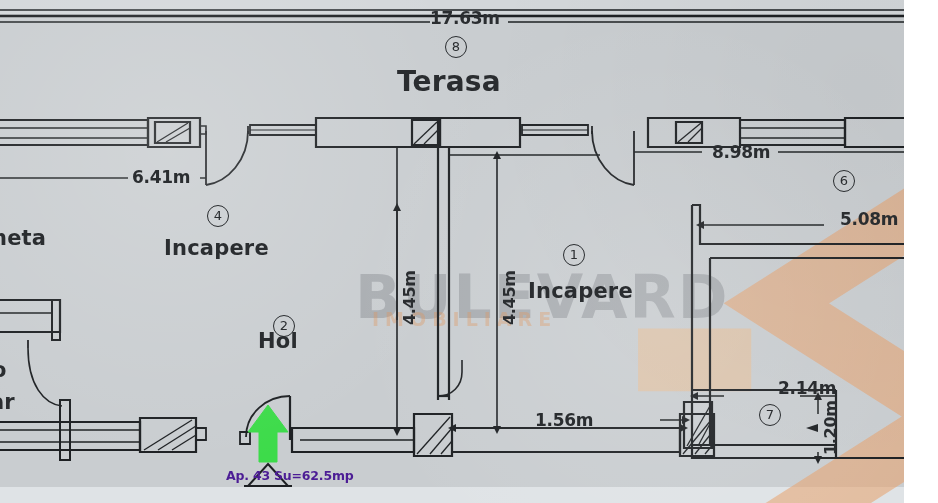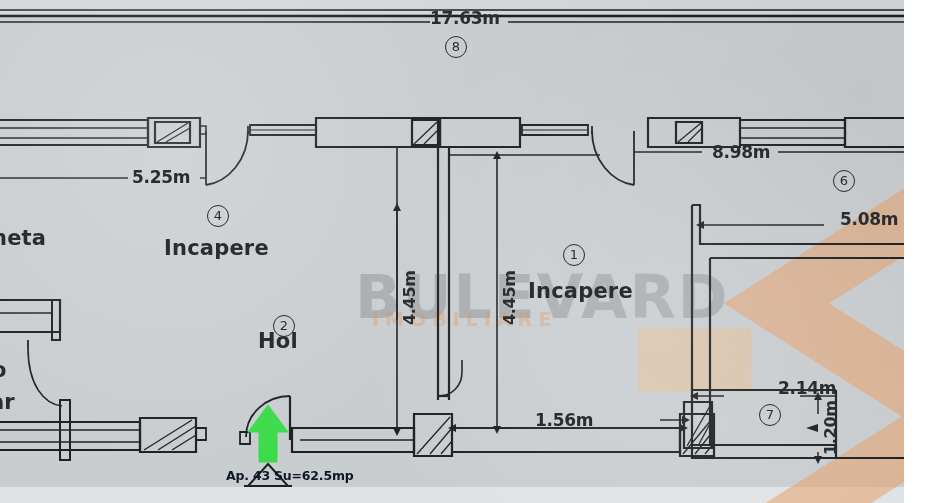--- a/index.html
+++ b/index.html
@@ -54,21 +54,21 @@
     font-weight: bold;
     font-size: 16px;
     letter-spacing: -0.3px;
     transform-origin: 0 0;
     transform: rotate(-90deg);
   }
   .caption {
     font-size: 12.5px;
     font-weight: bold;
     letter-spacing: -0.2px;
-    color: #0f172a;
+    color: #4c1d95;
   }
   .bubble {
     position: absolute;
     width: 22px; height: 22px;
     border: 1.7px solid #2a2d30;
     border-radius: 50%;
     box-sizing: border-box;
     font-size: 13px;
     font-weight: normal;
     color: #2a2d30;
@@ -282,22 +282,23 @@
     </g>
 
     <path d="M268 464 L288 486 L248 486 Z" fill="none" stroke="#1d2023" stroke-width="2"></path>
     <path d="M244 486 L292 486" stroke="#1d2023" stroke-width="2"></path>
   </svg>
 
   <div class="paper-noise"></div>
 
   <div class="txt dim" style="left:430px; top:10px;">17.63m</div>
   <div class="bubble" style="left:445px; top:36px;">8</div>
-
-  <div class="txt dim" style="left:132px; top:169px;">5.25m</div>
+  <div class="txt room-name big" style="left:397px; top:68px;">Terasa</div>
+
+  <div class="txt dim" style="left:132px; top:169px;">6.41m</div>
   <div class="bubble" style="left:207px; top:205px;">4</div>
   <div class="txt room-name" style="left:164px; top:238px;">Incapere</div>
 
   <div class="txt room-name" style="left:-8px; top:228px;">neta</div>
   <div class="txt room-name" style="left:-8px; top:360px;">o</div>
   <div class="txt room-name" style="left:-10px; top:392px;">ar</div>
 
   <div class="txt dim" style="left:712px; top:144px;">8.98m</div>
 
   <div class="bubble" style="left:833px; top:170px;">6</div>

